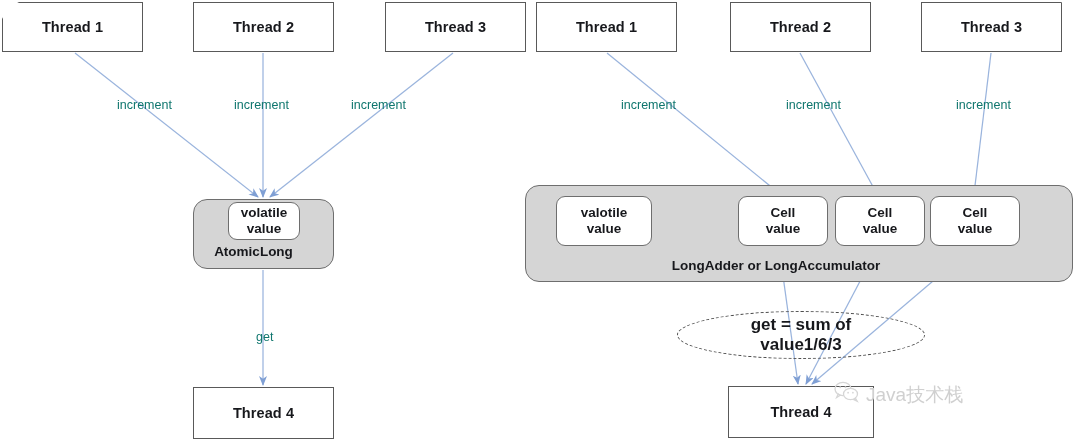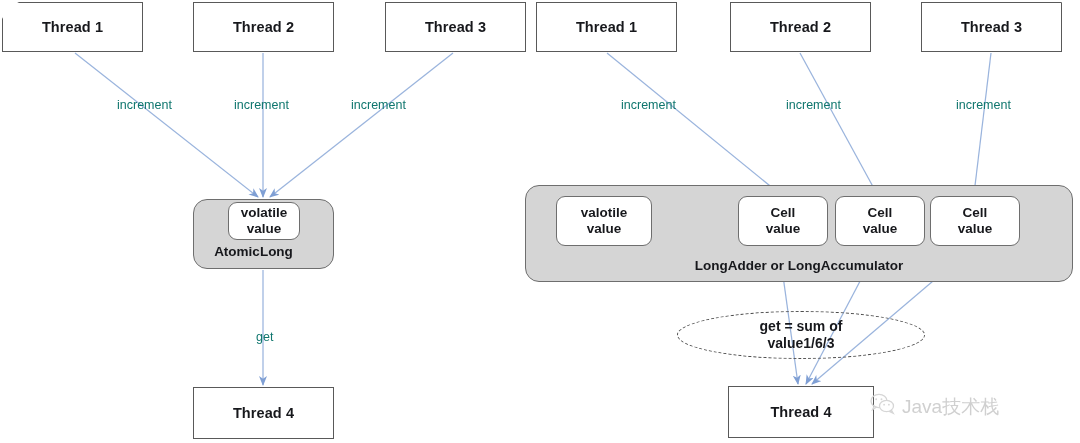--- a/index.html
+++ b/index.html
@@ -83,21 +83,21 @@
   .ellipse-note {
     position: absolute;
     box-sizing: border-box;
     border: 1.3px dashed #4d4d4d;
     border-radius: 50%;
     background: transparent;
     display: flex;
     flex-direction: column;
     align-items: center;
     justify-content: center;
-    font-size: 14px;
+    font-size: 17px;
     font-weight: bold;
     color: #17181c;
     line-height: 1.2;
     z-index: 5;
   }
   .ellipse-note span { display: block; }
   .watermark {
     position: absolute;
     display: flex;
     align-items: center;
@@ -178,30 +178,30 @@
   </div>
   <div class="inner-box" style="left:835px; top:196px; width:90px; height:50px;">
     <span>Cell</span>
     <span>value</span>
   </div>
   <div class="inner-box" style="left:930px; top:196px; width:90px; height:50px;">
     <span>Cell</span>
     <span>value</span>
   </div>
 
-  <div class="group-caption" style="left:525px; top:258px; width:548px;">LongAdder or LongAccumulator</div>
+  <div class="group-caption" style="left:502px; top:258px; width:548px;">LongAdder or LongAccumulator</div>
 
   <div class="ellipse-note" style="left:677px; top:311px; width:248px; height:48px;">
     <span>get = sum of</span>
     <span>value1/6/3</span>
   </div>
 
   <div class="thread-box" style="left:728px; top:386px; width:146px; height:52px;">Thread 4</div>
 
-  <div class="watermark" style="left:870px; top:381px;margin-top:12px;">
+  <div class="watermark" style="left:834px; top:381px;">
     <span style="display:inline-block;">
       <svg width="26" height="22" viewBox="0 0 26 22" fill="none">
         <ellipse cx="9" cy="8" rx="8" ry="6.6" stroke="#d6d6d6" stroke-width="1.3"></ellipse>
         <path d="M4.2,13 L2.6,16.5 L6.2,14.3 Z" fill="none" stroke="#d6d6d6" stroke-width="1.3"></path>
         <circle cx="6.2" cy="6.3" r="0.95" fill="#d6d6d6"></circle>
         <circle cx="11.5" cy="6.3" r="0.95" fill="#d6d6d6"></circle>
         <ellipse cx="16.5" cy="13" rx="7" ry="5.7" stroke="#d6d6d6" stroke-width="1.3" fill="#ffffff"></ellipse>
         <path d="M21.5,17.3 L23.2,20.2 L19.8,18.6 Z" fill="#ffffff" stroke="#d6d6d6" stroke-width="1.3"></path>
         <circle cx="14.1" cy="11.7" r="0.85" fill="#d6d6d6"></circle>
         <circle cx="18.9" cy="11.7" r="0.85" fill="#d6d6d6"></circle>

